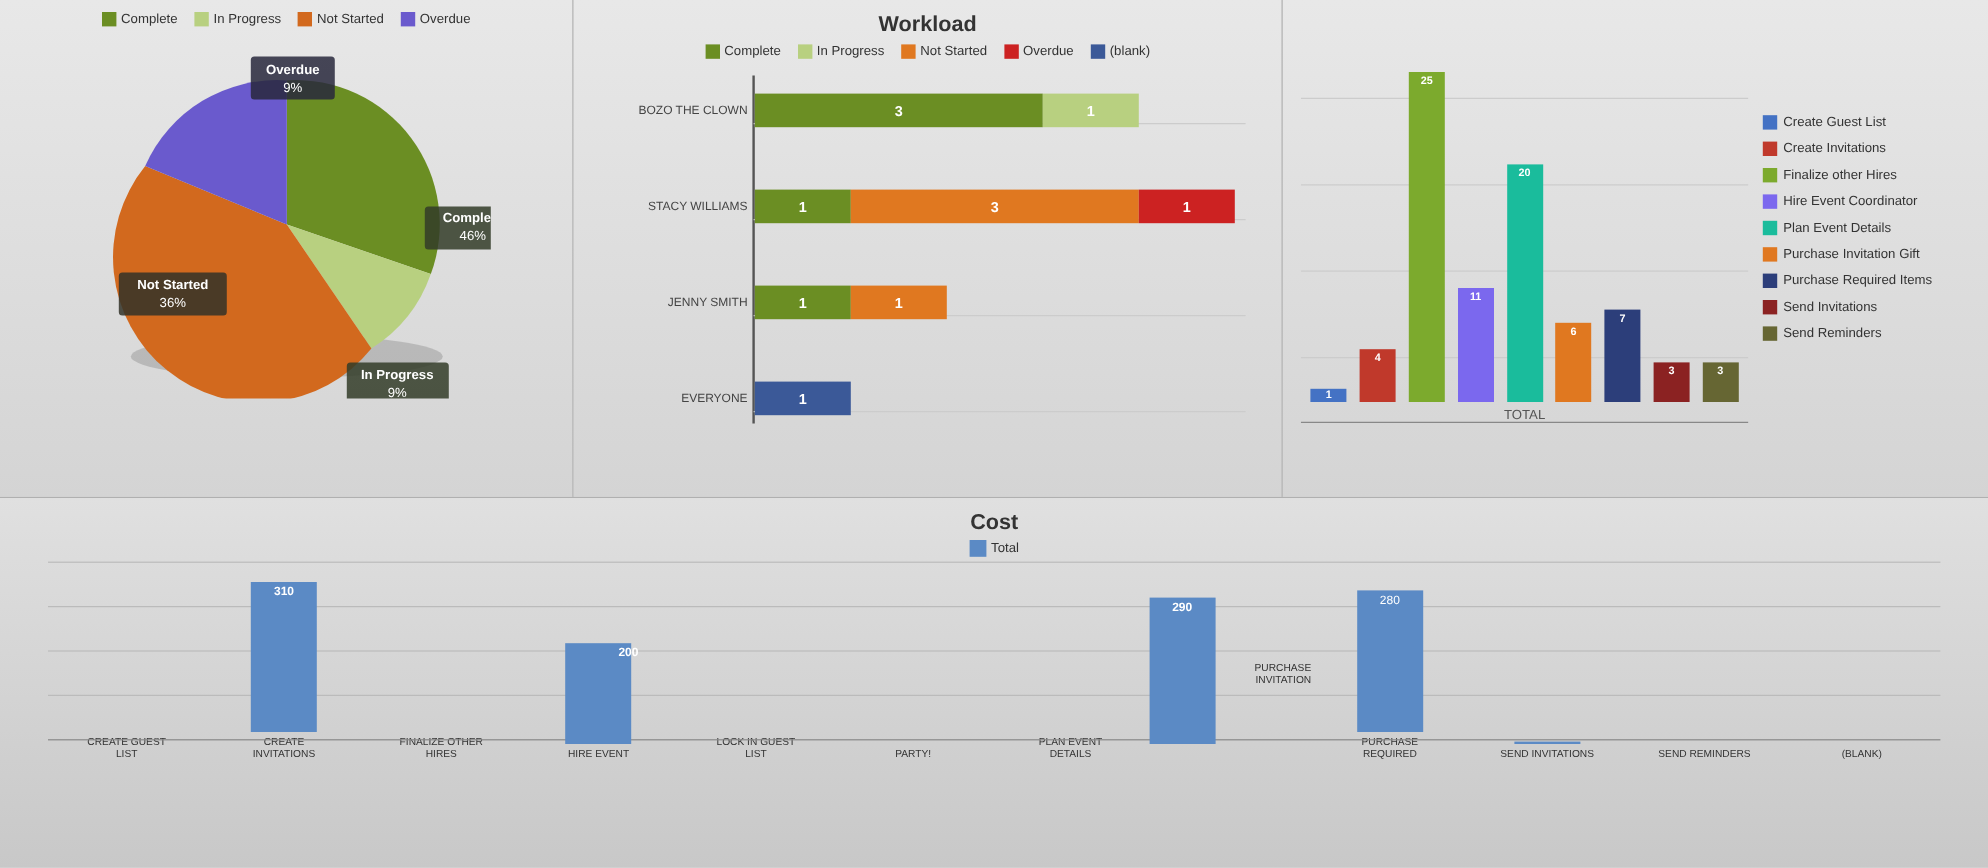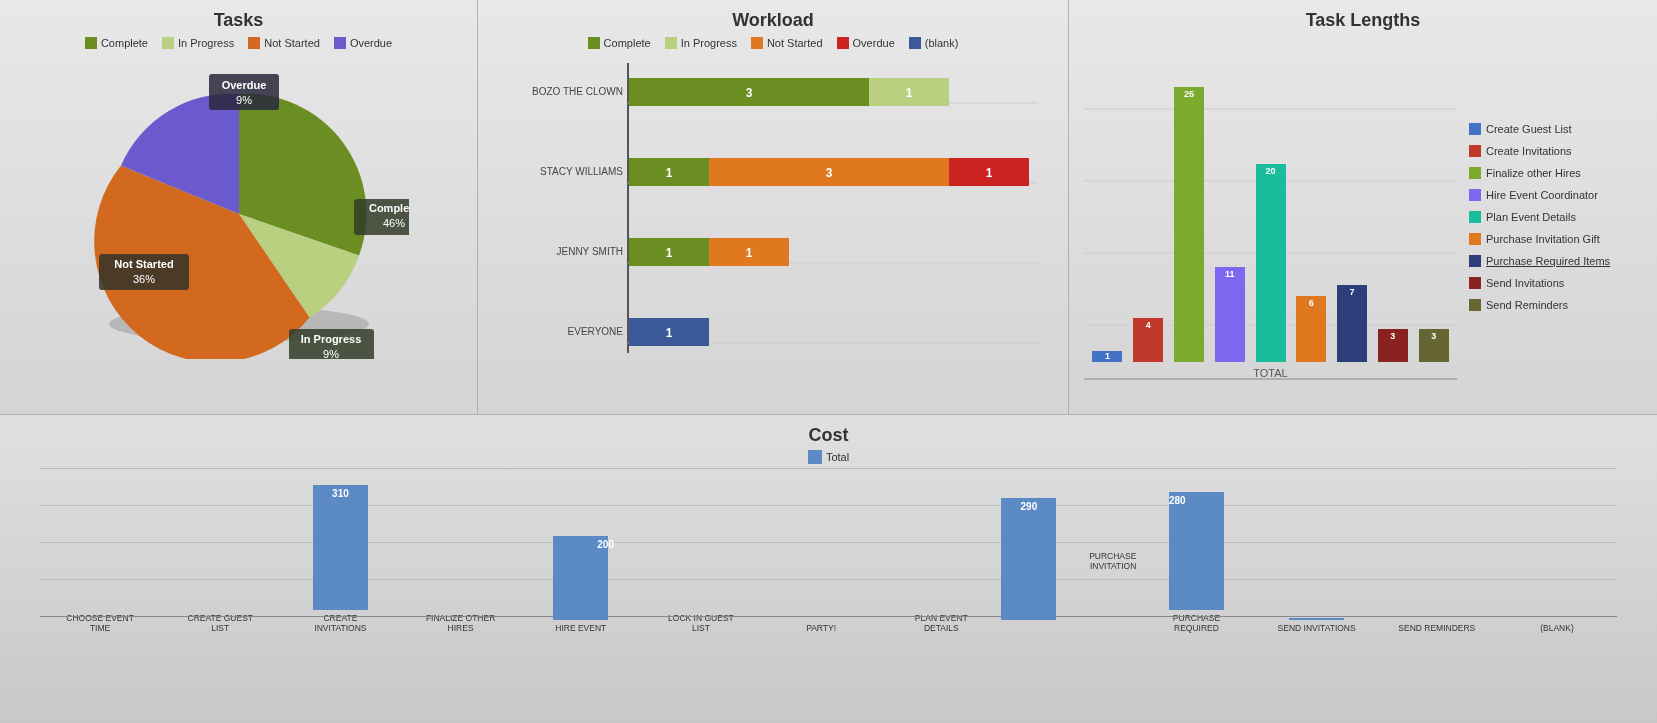--- a/index.html
+++ b/index.html
@@ -100,21 +100,20 @@
     }
   </style>
 </head>
 <body>
 
 <div class="dashboard">
 
   <div class="top-row">
 
     <div class="panel panel-tasks">
-      <div class="panel-title">Tasks</div>
       <div class="legend">
         <div class="legend-item">
           <span class="legend-color" style="background:#6b8e23;"></span>
           <span>Complete</span>
         </div>
         <div class="legend-item">
           <span class="legend-color" style="background:#b8d080;"></span>
           <span>In Progress</span>
         </div>
         <div class="legend-item">
@@ -225,21 +224,20 @@
         <text x="261" y="204" text-anchor="middle" font-size="12" font-weight="bold" fill="#fff">1</text>
 
         <text x="135" y="282" text-anchor="end" font-size="10" fill="#444">EVERYONE</text>
 
         <rect x="141" y="265" width="80" height="28" fill="#3b5998"></rect>
         <text x="181" y="284" text-anchor="middle" font-size="12" font-weight="bold" fill="#fff">1</text>
       </svg>
     </div>
 
     <div class="panel panel-tasklengths">
-      <div class="panel-title">Task Lengths</div>
       <div style="display:flex; flex-direction:row; height:360px; padding: 0 5px;">
 
         <div style="flex:1; position:relative; display:flex; flex-direction:column;">
 
           <svg width="100%" height="100%" style="position:absolute;top:0;left:0;right:0;bottom:0;" preserveAspectRatio="none">
             <line x1="0" y1="80%" x2="100%" y2="80%" stroke="#ccc" stroke-width="1"></line>
             <line x1="0" y1="60%" x2="100%" y2="60%" stroke="#ccc" stroke-width="1"></line>
             <line x1="0" y1="40%" x2="100%" y2="40%" stroke="#ccc" stroke-width="1"></line>
             <line x1="0" y1="20%" x2="100%" y2="20%" stroke="#ccc" stroke-width="1"></line>
             <line x1="0" y1="95%" x2="100%" y2="95%" stroke="#888" stroke-width="1"></line>
@@ -322,21 +320,21 @@
             <span>Hire Event Coordinator</span>
           </div>
           <div style="display:flex;align-items:center;gap:5px;font-size:11px;color:#333;">
             <div style="width:12px;height:12px;background:#1abc9c;flex-shrink:0;"></div>
             <span>Plan Event Details</span>
           </div>
           <div style="display:flex;align-items:center;gap:5px;font-size:11px;color:#333;">
             <div style="width:12px;height:12px;background:#e07820;flex-shrink:0;"></div>
             <span>Purchase Invitation Gift</span>
           </div>
-          <div style="display:flex;align-items:flex-end;gap:5px;font-size:11px;color:#333;text-decoration:underline;">
+          <div style="display:flex;align-items:flex-end;gap:5px;font-size:11px;color:#333;">
             <div style="width:12px;height:12px;background:#2c3e7a;flex-shrink:0;"></div>
             <span>Purchase Required Items</span>
           </div>
           <div style="display:flex;align-items:center;gap:5px;font-size:11px;color:#333;">
             <div style="width:12px;height:12px;background:#8b2222;flex-shrink:0;"></div>
             <span>Send Invitations</span>
           </div>
           <div style="display:flex;align-items:center;gap:5px;font-size:11px;color:#333;">
             <div style="width:12px;height:12px;background:#666633;flex-shrink:0;"></div>
             <span>Send Reminders</span>
@@ -359,24 +357,20 @@
     <div style="display:flex;flex-direction:row;align-items:flex-end;height:165px;padding:0 30px;position:relative;">
 
       <div style="position:absolute;top:0;left:30px;right:30px;height:148px;pointer-events:none;">
         <div style="position:absolute;top:0;left:0;right:0;border-top:1px solid #bbb;"></div>
         <div style="position:absolute;top:25%;left:0;right:0;border-top:1px solid #bbb;"></div>
         <div style="position:absolute;top:50%;left:0;right:0;border-top:1px solid #bbb;"></div>
         <div style="position:absolute;top:75%;left:0;right:0;border-top:1px solid #bbb;"></div>
         <div style="position:absolute;top:100%;left:0;right:0;border-top:1px solid #888;"></div>
       </div>
 
-      <div style="flex:1;display:flex;flex-direction:column;align-items:center;justify-content:flex-end;height:148px;">
-        <div style="width:55px;background:#5b8ac5;height:0;"></div>
-        <div style="font-size:8.5px;color:#333;margin-top:3px;text-align:center;text-transform:uppercase;width:80px;">CHOOSE EVENT TIME</div>
-      </div>
 
       <div style="flex:1;display:flex;flex-direction:column;align-items:center;justify-content:flex-end;height:148px;">
         <div style="width:55px;background:#5b8ac5;height:0;"></div>
         <div style="font-size:8.5px;color:#333;margin-top:3px;text-align:center;text-transform:uppercase;width:80px;">CREATE GUEST LIST</div>
       </div>
 
       <div style="flex:1;display:flex;flex-direction:column;align-items:center;justify-content:flex-end;height:148px;">
         <div style="width:55px;background:#5b8ac5;height:130px;position:relative;">
           <span style="font-size:10px;font-weight:bold;color:#fff;position:absolute;top:3px;left:0;right:0;text-align:center;">310</span>
         </div>
@@ -412,21 +406,21 @@
 
       <div style="flex:1;display:flex;flex-direction:row;align-items:center;justify-content:flex-end;height:148px;">
         <div style="width:55px;background:#5b8ac5;height:122px;position:relative;">
           <span style="font-size:10px;font-weight:bold;color:#fff;position:absolute;top:3px;left:0;right:0;text-align:center;">290</span>
         </div>
         <div style="font-size:8.5px;color:#333;margin-top:3px;text-align:right;text-transform:uppercase;width:80px;">PURCHASE INVITATION</div>
       </div>
 
       <div style="flex:1;display:flex;flex-direction:column;align-items:center;justify-content:flex-end;height:148px;">
         <div style="width:55px;background:#5b8ac5;height:118px;position:relative;">
-          <span style="font-size:10px;font-weight:bold;color:#fff;position:absolute;top:3px;left:0;right:0;text-align:left;">280</span>
+          <span style="font-size:10px;font-weight:normal;color:#fff;position:absolute;top:3px;left:0;right:0;text-align:center;">280</span>
         </div>
         <div style="font-size:8.5px;color:#333;margin-top:3px;text-align:center;text-transform:uppercase;width:80px;">PURCHASE REQUIRED</div>
       </div>
 
       <div style="flex:1;display:flex;flex-direction:column;align-items:center;justify-content:flex-end;height:148px;">
         <div style="width:55px;background:#5b8ac5;height:2px;position:relative;"></div>
         <div style="font-size:8.5px;color:#333;margin-top:3px;text-align:center;text-transform:uppercase;width:80px;">SEND INVITATIONS</div>
       </div>
 
       <div style="flex:1;display:flex;flex-direction:column;align-items:center;justify-content:flex-end;height:148px;">

